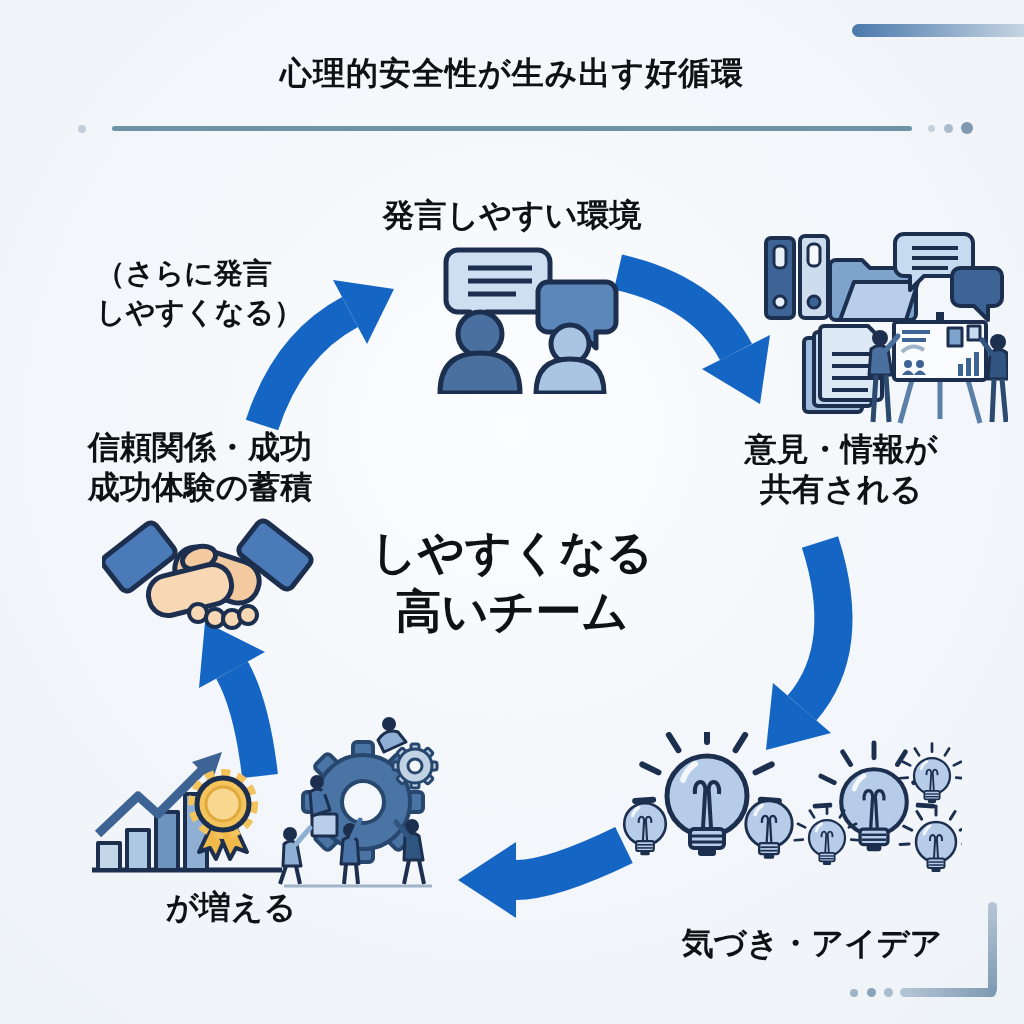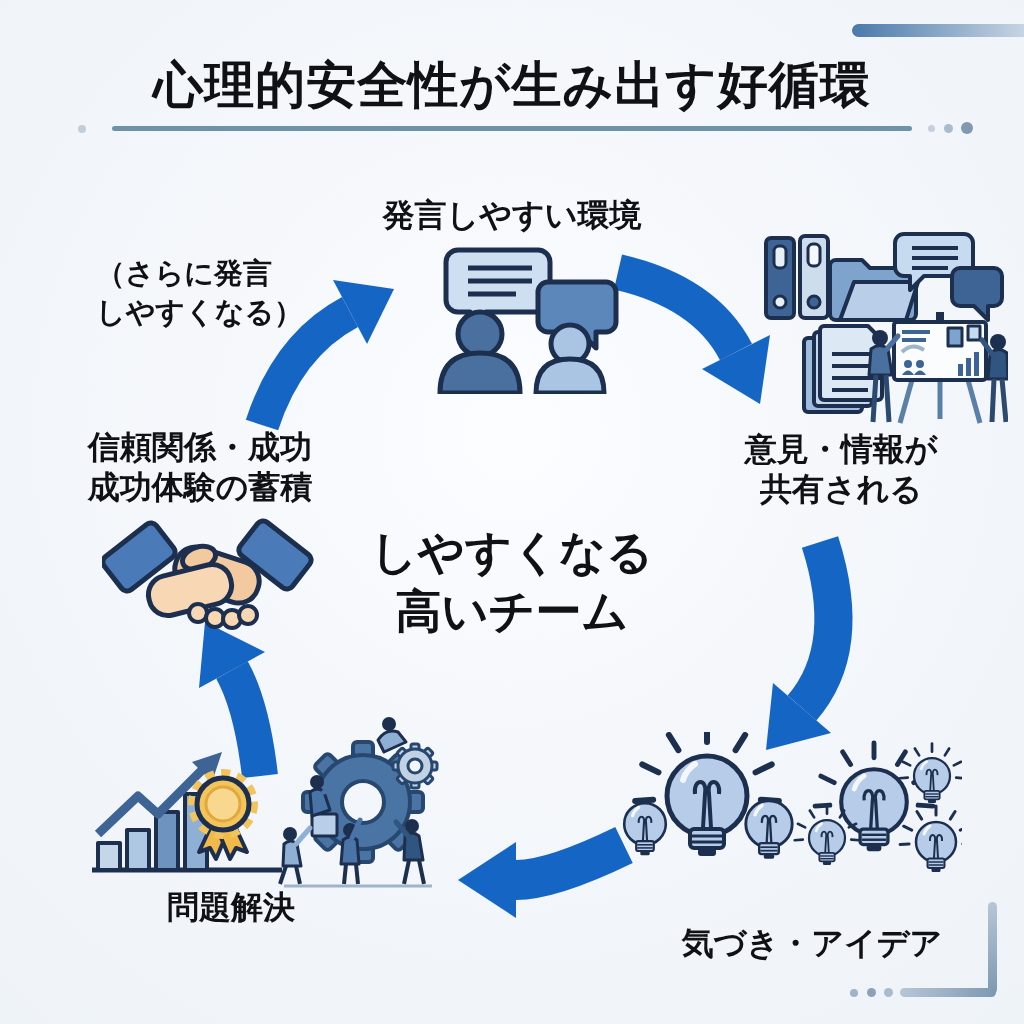--- a/index.html
+++ b/index.html
@@ -4,21 +4,21 @@
 <style>
   html,body{margin:0;padding:0;background:#e8edf2;}
   .canvas{
     position:relative;width:1024px;height:1024px;margin:0 auto;overflow:hidden;
     background:radial-gradient(circle at 50% 42%, #fbfdff 0%, #f3f6fa 55%, #eef3f8 100%);
     font-family:"Liberation Sans","DejaVu Sans",sans-serif;color:#0f1115;
   }
   .abs{position:absolute;}
   .txt{position:absolute;font-weight:900;text-align:center;line-height:1.24;color:#0f1115;}
   .txt span{display:block;font-family:Liberation Serif, serif;}
-  .title{left:0;top:54px;width:1024px;font-size:50px;letter-spacing:1px;}
+  .title{left:0;top:54px;width:1024px;font-size:32px;letter-spacing:1px;}
   .underline{left:112px;top:126px;width:800px;height:5px;background:#6d93a6;border-radius:3px;}
   .dot{border-radius:50%;position:absolute;}
   .top-accent{left:852px;top:24px;width:172px;height:13px;border-radius:7px 0 0 7px;
     background:linear-gradient(to right,#4a79ab,#c6d4e2);}
   .node-label{font-size:32px;}
   .annotation{left:96px;top:254px;width:250px;font-size:29px;text-align:left;line-height:1.35;}
   .center-label{left:292px;top:524px;width:440px;font-size:46px;line-height:1.28;}
   .lbracket-v{left:988px;top:902px;width:9px;height:92px;border-radius:5px;
     background:linear-gradient(#b6c6d6,#7d99b2);}
   .lbracket-h{left:900px;top:988px;width:96px;height:9px;border-radius:5px;
@@ -254,21 +254,21 @@
       <line x1="84" y1="162" x2="86" y2="182" stroke="#1d2f4e" stroke-width="4"></line>
       <circle cx="140" cy="124" r="7" fill="#1d2f4e"></circle>
       <path d="M133 134 q7 -6 14 0 l4 24 h-19 z" fill="#2f5580" stroke="#1d2f4e" stroke-width="3"></path>
       <line x1="136" y1="134" x2="124" y2="120" stroke="#2f5580" stroke-width="5" stroke-linecap="round"></line>
       <line x1="137" y1="158" x2="132" y2="182" stroke="#1d2f4e" stroke-width="4"></line>
       <line x1="147" y1="158" x2="152" y2="182" stroke="#1d2f4e" stroke-width="4"></line>
       <line x1="12" y1="184" x2="160" y2="184" stroke="#9fb4c8" stroke-width="3"></line>
     </g>
   </svg>
   <div class="txt node-label" style="left:56px;top:888px;width:350px;">
-    <span>問題解決</span>
+    <span>が増える</span>
   </div>
 
   <svg class="abs" style="left:612px;top:732px;" width="350" height="152" viewBox="0 0 350 152">
     <defs>
       <g id="bulb">
         <circle cx="0" cy="0" r="40" fill="#b6cce9" stroke="#1d2f4e" stroke-width="5"></circle>
         <path d="M-24 -16 a30 30 0 0 1 12 -16" fill="none" stroke="#ffffff" stroke-width="6" stroke-linecap="round" opacity="0.85"></path>
         <path d="M-12 -2 c-2 -16 13 -16 10 0 l-2 34 M12 -2 c2 -16 -13 -16 -10 0 l2 34" fill="none" stroke="#1d2f4e" stroke-width="4"></path>
         <rect x="-17" y="33" width="34" height="19" rx="4" fill="#b6cce9" stroke="#1d2f4e" stroke-width="4"></rect>
         <line x1="-15" y1="40" x2="15" y2="40" stroke="#1d2f4e" stroke-width="3"></line>

